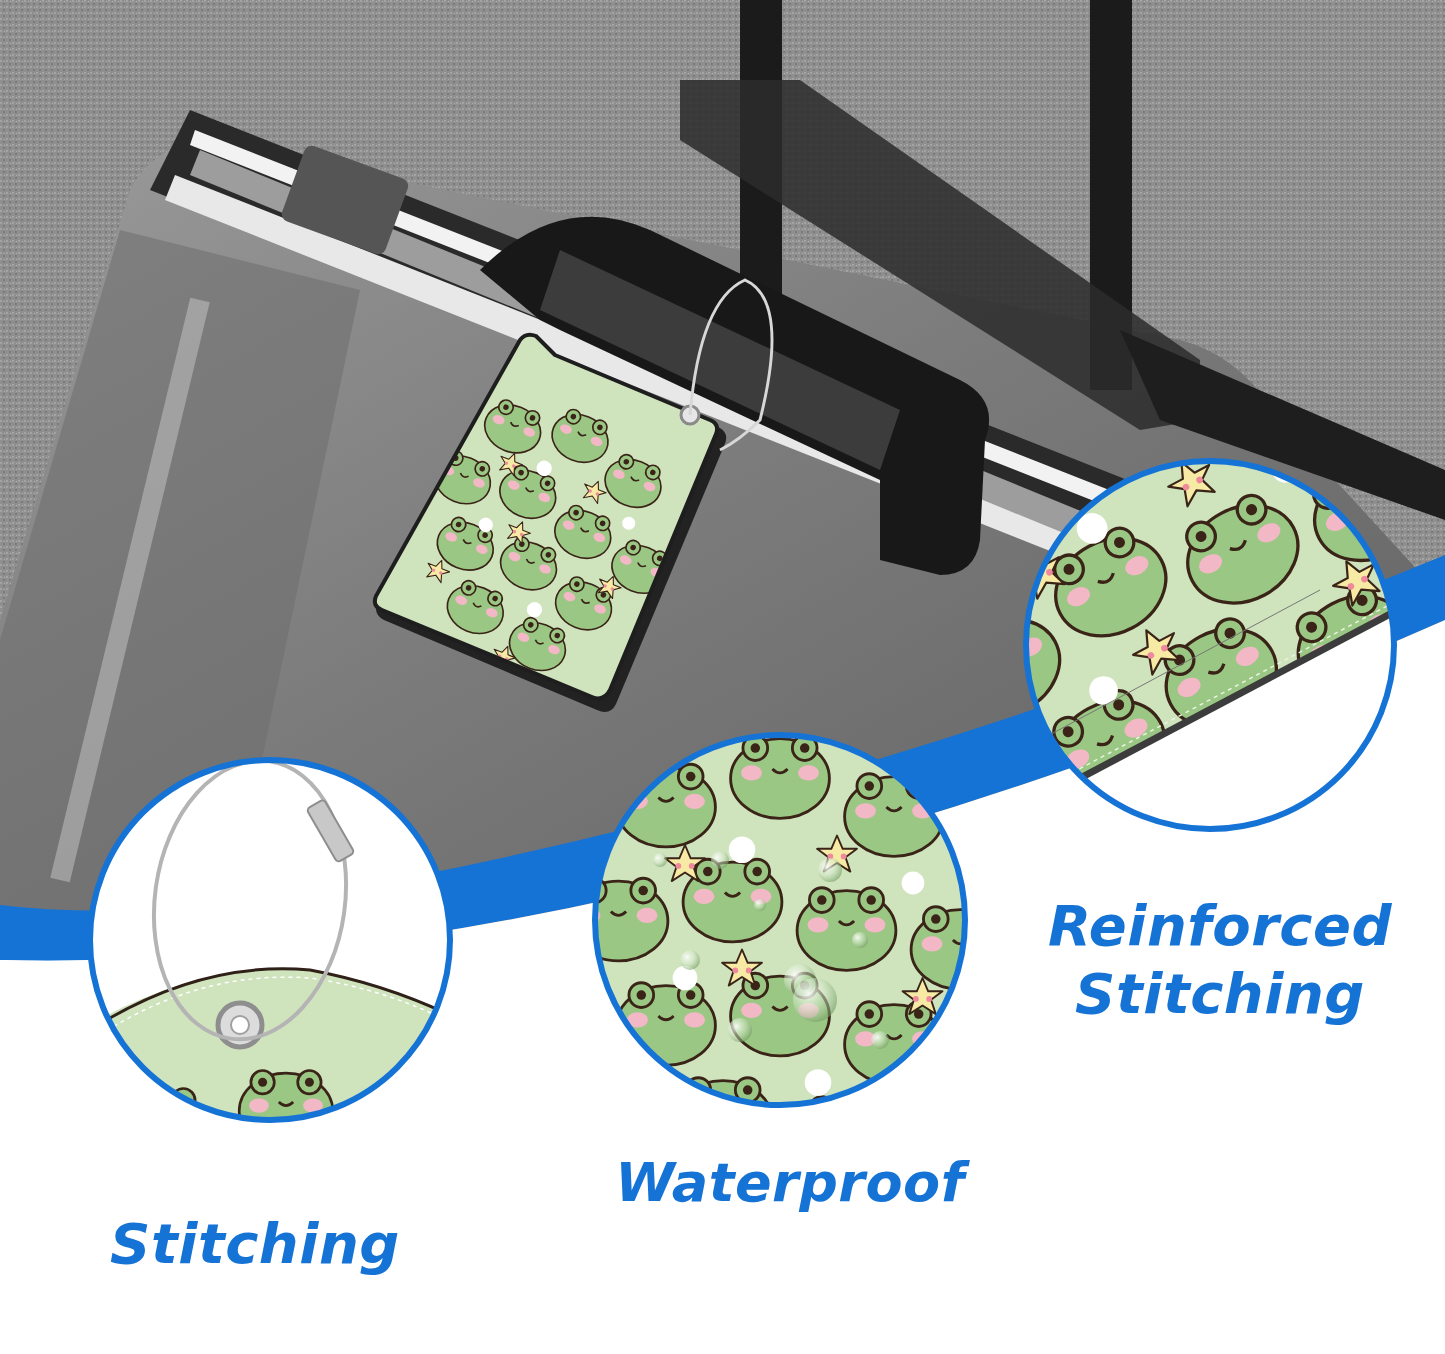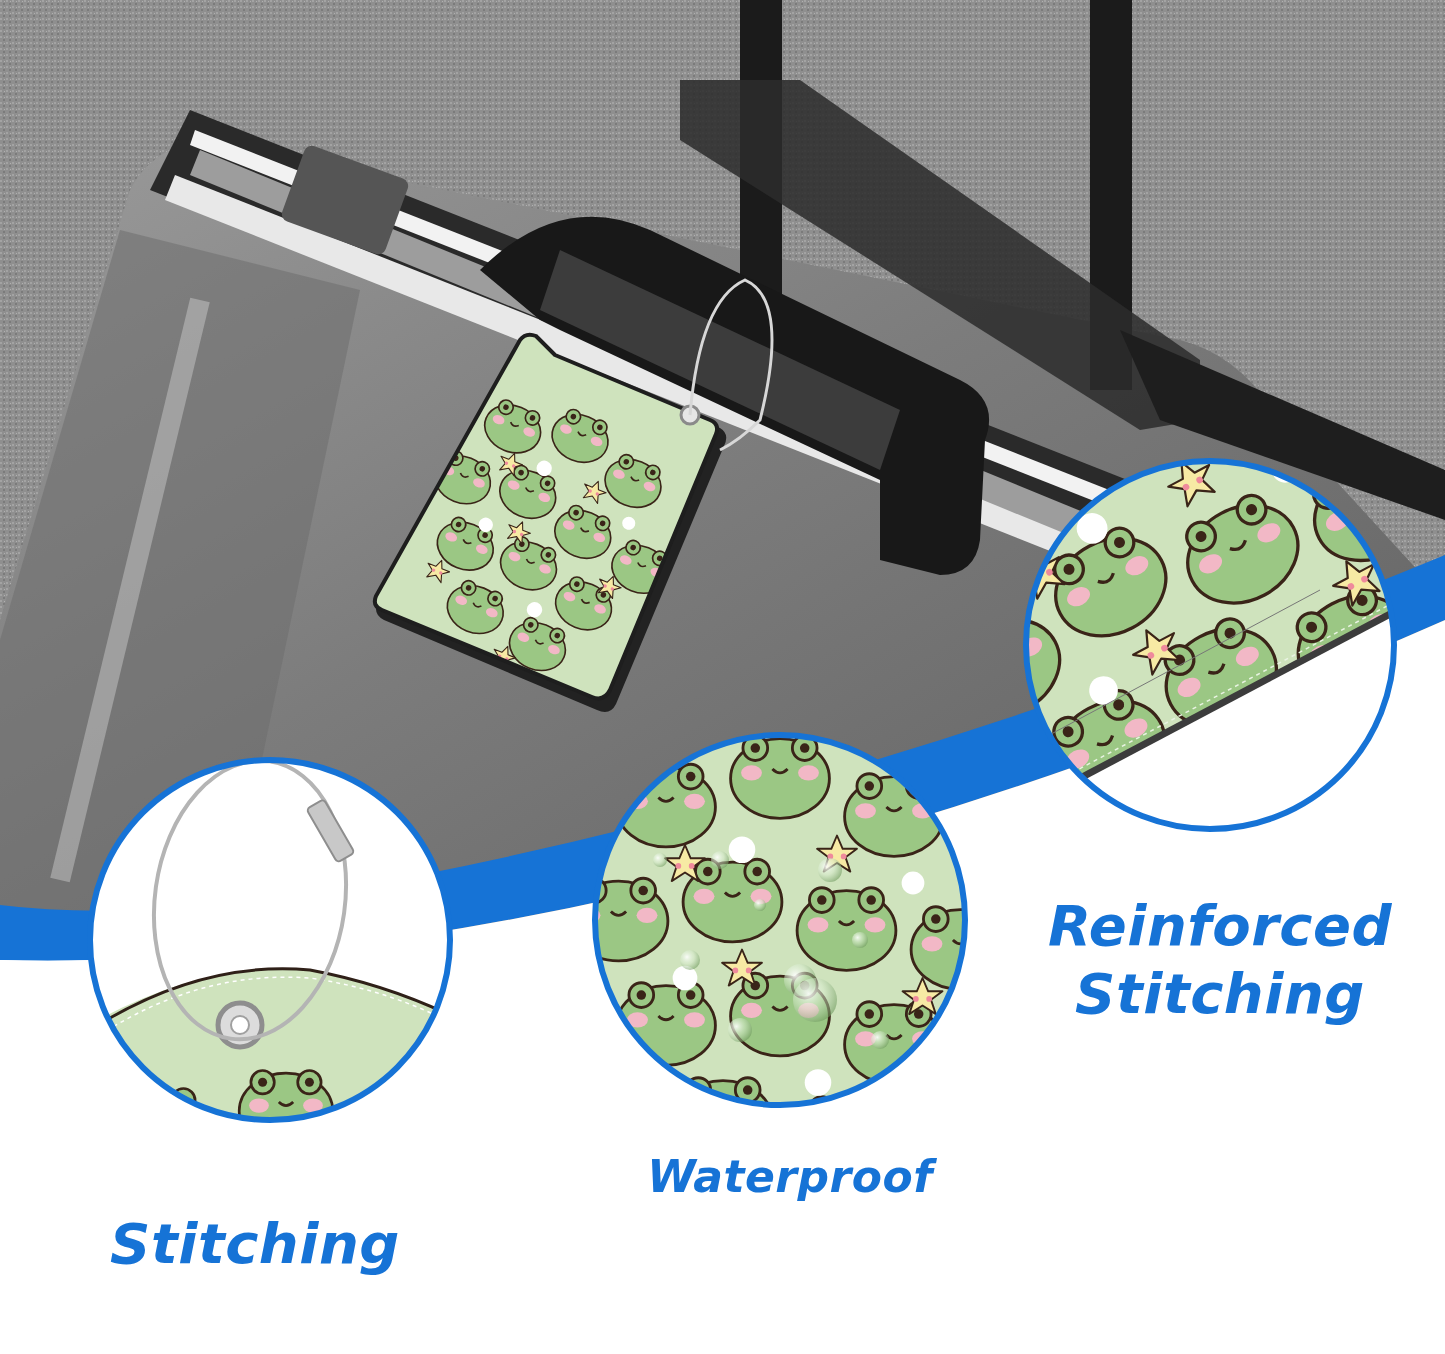--- a/index.html
+++ b/index.html
@@ -1,21 +1,21 @@
 <!DOCTYPE html>
 <html><head>
 <meta charset="utf-8">
 <style>
   html,body{margin:0;padding:0;}
   body{width:1445px;height:1354px;position:relative;overflow:hidden;background:#ffffff;font-family:"Liberation Sans","DejaVu Sans",sans-serif;}
   .scene{position:absolute;left:0;top:0;width:1445px;height:1354px;}
   .caption{position:absolute;color:#1673d6;font-weight:700;text-align:center;line-height:1.22;font-family:"DejaVu Sans","Liberation Sans",sans-serif;letter-spacing:0.5px;}
   .caption span{display:block;font-style:italic;}
   .cap-reinforced{left:1020px;top:892px;width:400px;font-size:56px;}
-  .cap-waterproof{left:580px;top:1150px;width:420px;font-size:44px;text-align:center;}
+  .cap-waterproof{left:580px;top:1150px;width:420px;font-size:54px;text-align:center;}
   .cap-stainless{left:50px;top:1210px;width:410px;font-size:56px;}
 </style>
 </head>
 <body>
 
 <div class="scene">
 <svg width="1445" height="1354" viewBox="0 0 1445 1354" xmlns="http://www.w3.org/2000/svg">
   <defs>
     <pattern id="carpet" width="6" height="6" patternUnits="userSpaceOnUse">
       <rect width="6" height="6" fill="#8f8f8f"></rect>

